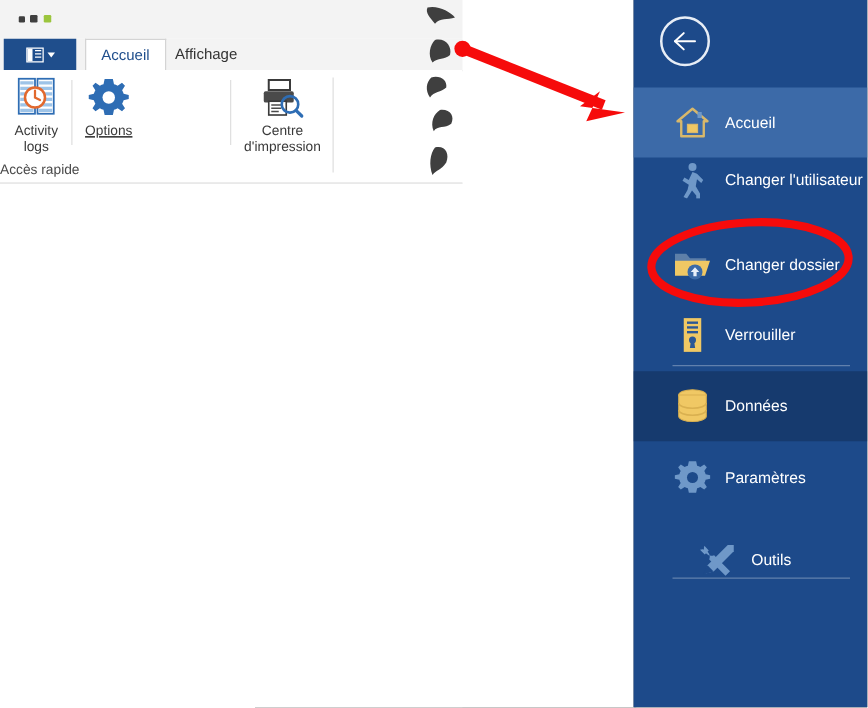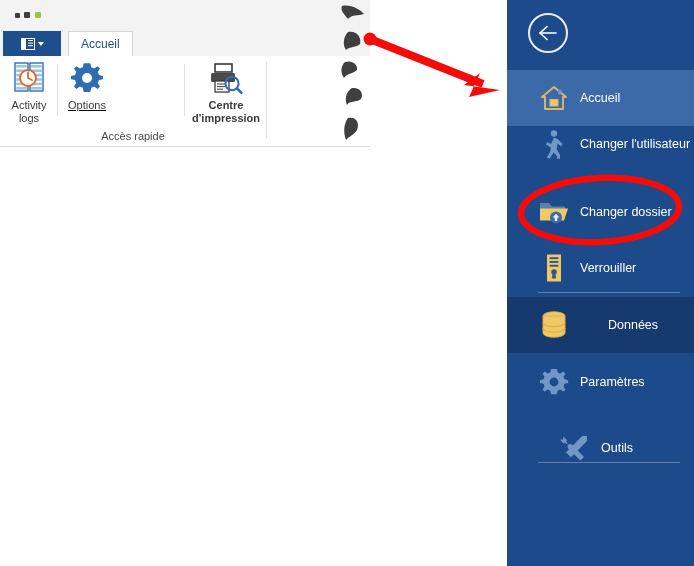--- a/index.html
+++ b/index.html
@@ -138,37 +138,37 @@
   }
   .rb-icon {
     height: 36px;
     display: flex;
     align-items: center;
     justify-content: center;
   }
   #rb-activity { left: 2px; width: 54px; }
   #rb-options  { left: 58px; text-decoration: underline; }
   #rb-prefs    { left: 116px; width: 64px; }
-  #rb-print    { left: 188px; width: 76px; font-weight: bold; }
+  #rb-print    { left: 188px; width: 76px; }
 
   .rb-sep {
     position: absolute;
     top: 8px;
     width: 1px; height: 52px;
     background: #e0e0e0;
   }
   #sep1 { left: 57px; }
   #sep2 { left: 184px; }
   #sep3 { left: 266px; top: 6px; height: 76px; }
 
   #group-label {
     position: absolute;
     left: 0; top: 74px;
     width: 266px;
-    text-align: center;
+    text-align: left;
     font-size: 11px;
     color: #4a4a4a;
   }
 
   
   #work-area {
     position: absolute;
     left: 0; top: 147px;
     width: 370px; height: 419px;
     background: #ffffff;
@@ -231,21 +231,21 @@
     color: #ffffff;
     white-space: nowrap;
   }
   .menu-item.selected-light { background: #3c6aa8; }
   .menu-item.selected-dark  { background: #163a6e; }
 
   #mi-accueil     { top: 70px;  height: 56px; }
   #mi-utilisateur { top: 116px; }
   #mi-dossier     { top: 184px; }
   #mi-verrouiller { top: 240px; }
-  #mi-donnees     { top: 297px; height: 56px; gap: 28px; }
+  #mi-donnees     { top: 297px; height: 56px; }
   #mi-parametres  { top: 354px; }
   #mi-outils      { top: 420px; margin-left: 21px; }
 
   .mi-sep {
     position: absolute;
     left: 31px;
     width: 142px;
     height: 1px;
     background: rgba(255,255,255,0.30);
   }
@@ -275,20 +275,21 @@
 
     <div id="tabstrip">
 
       <div id="file-menu-btn">
         <span class="fm-icon"></span>
         <span class="fm-caret"></span>
       </div>
 
       <div class="ribbon-tab active" id="tab-accueil">Accueil</div>
 
+      <div class="ribbon-tab" id="tab-affichage">Affichage</div>
     </div>
 
     <div id="ribbon-body">
       <div class="ribbon-group">
 
         <div class="rb-item" id="rb-activity">
           <div class="rb-icon">
             <svg width="32" height="34" viewBox="0 0 32 34">
               <rect x="2" y="2" width="13" height="28" fill="#ffffff" stroke="#2e6db4" stroke-width="1.4"></rect>
               <rect x="17" y="2" width="13" height="28" fill="#ffffff" stroke="#2e6db4" stroke-width="1.4"></rect>

